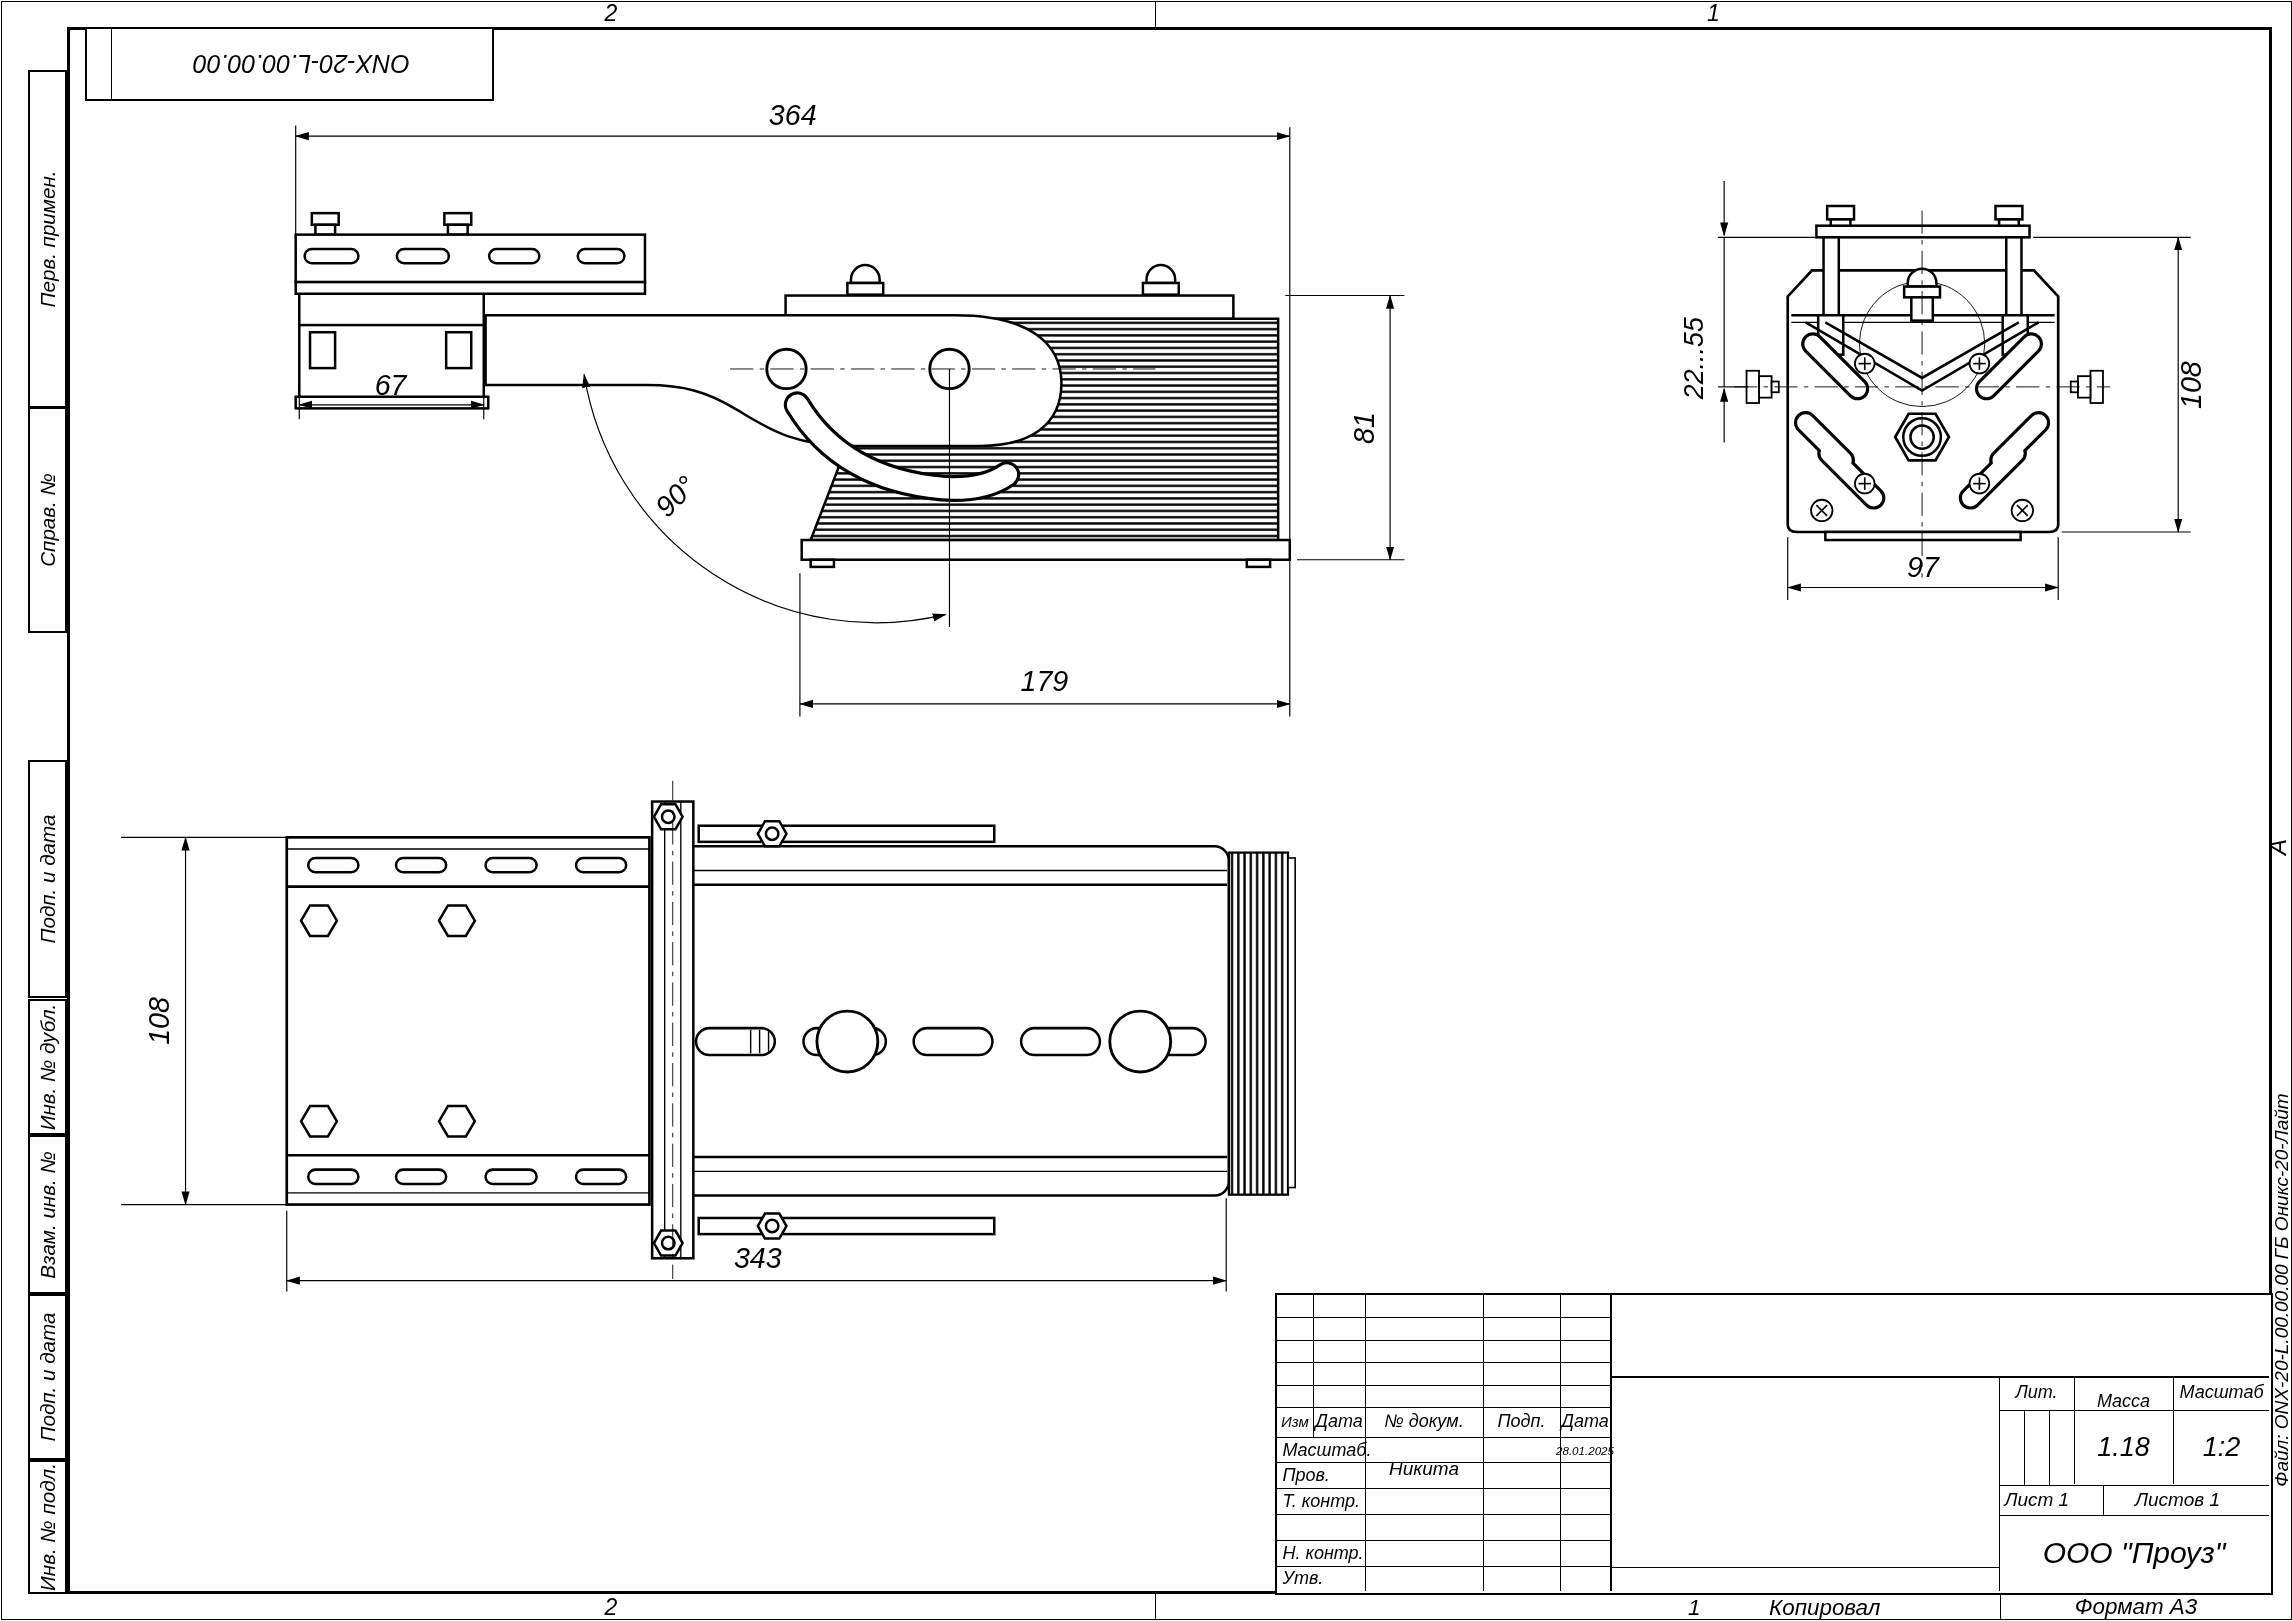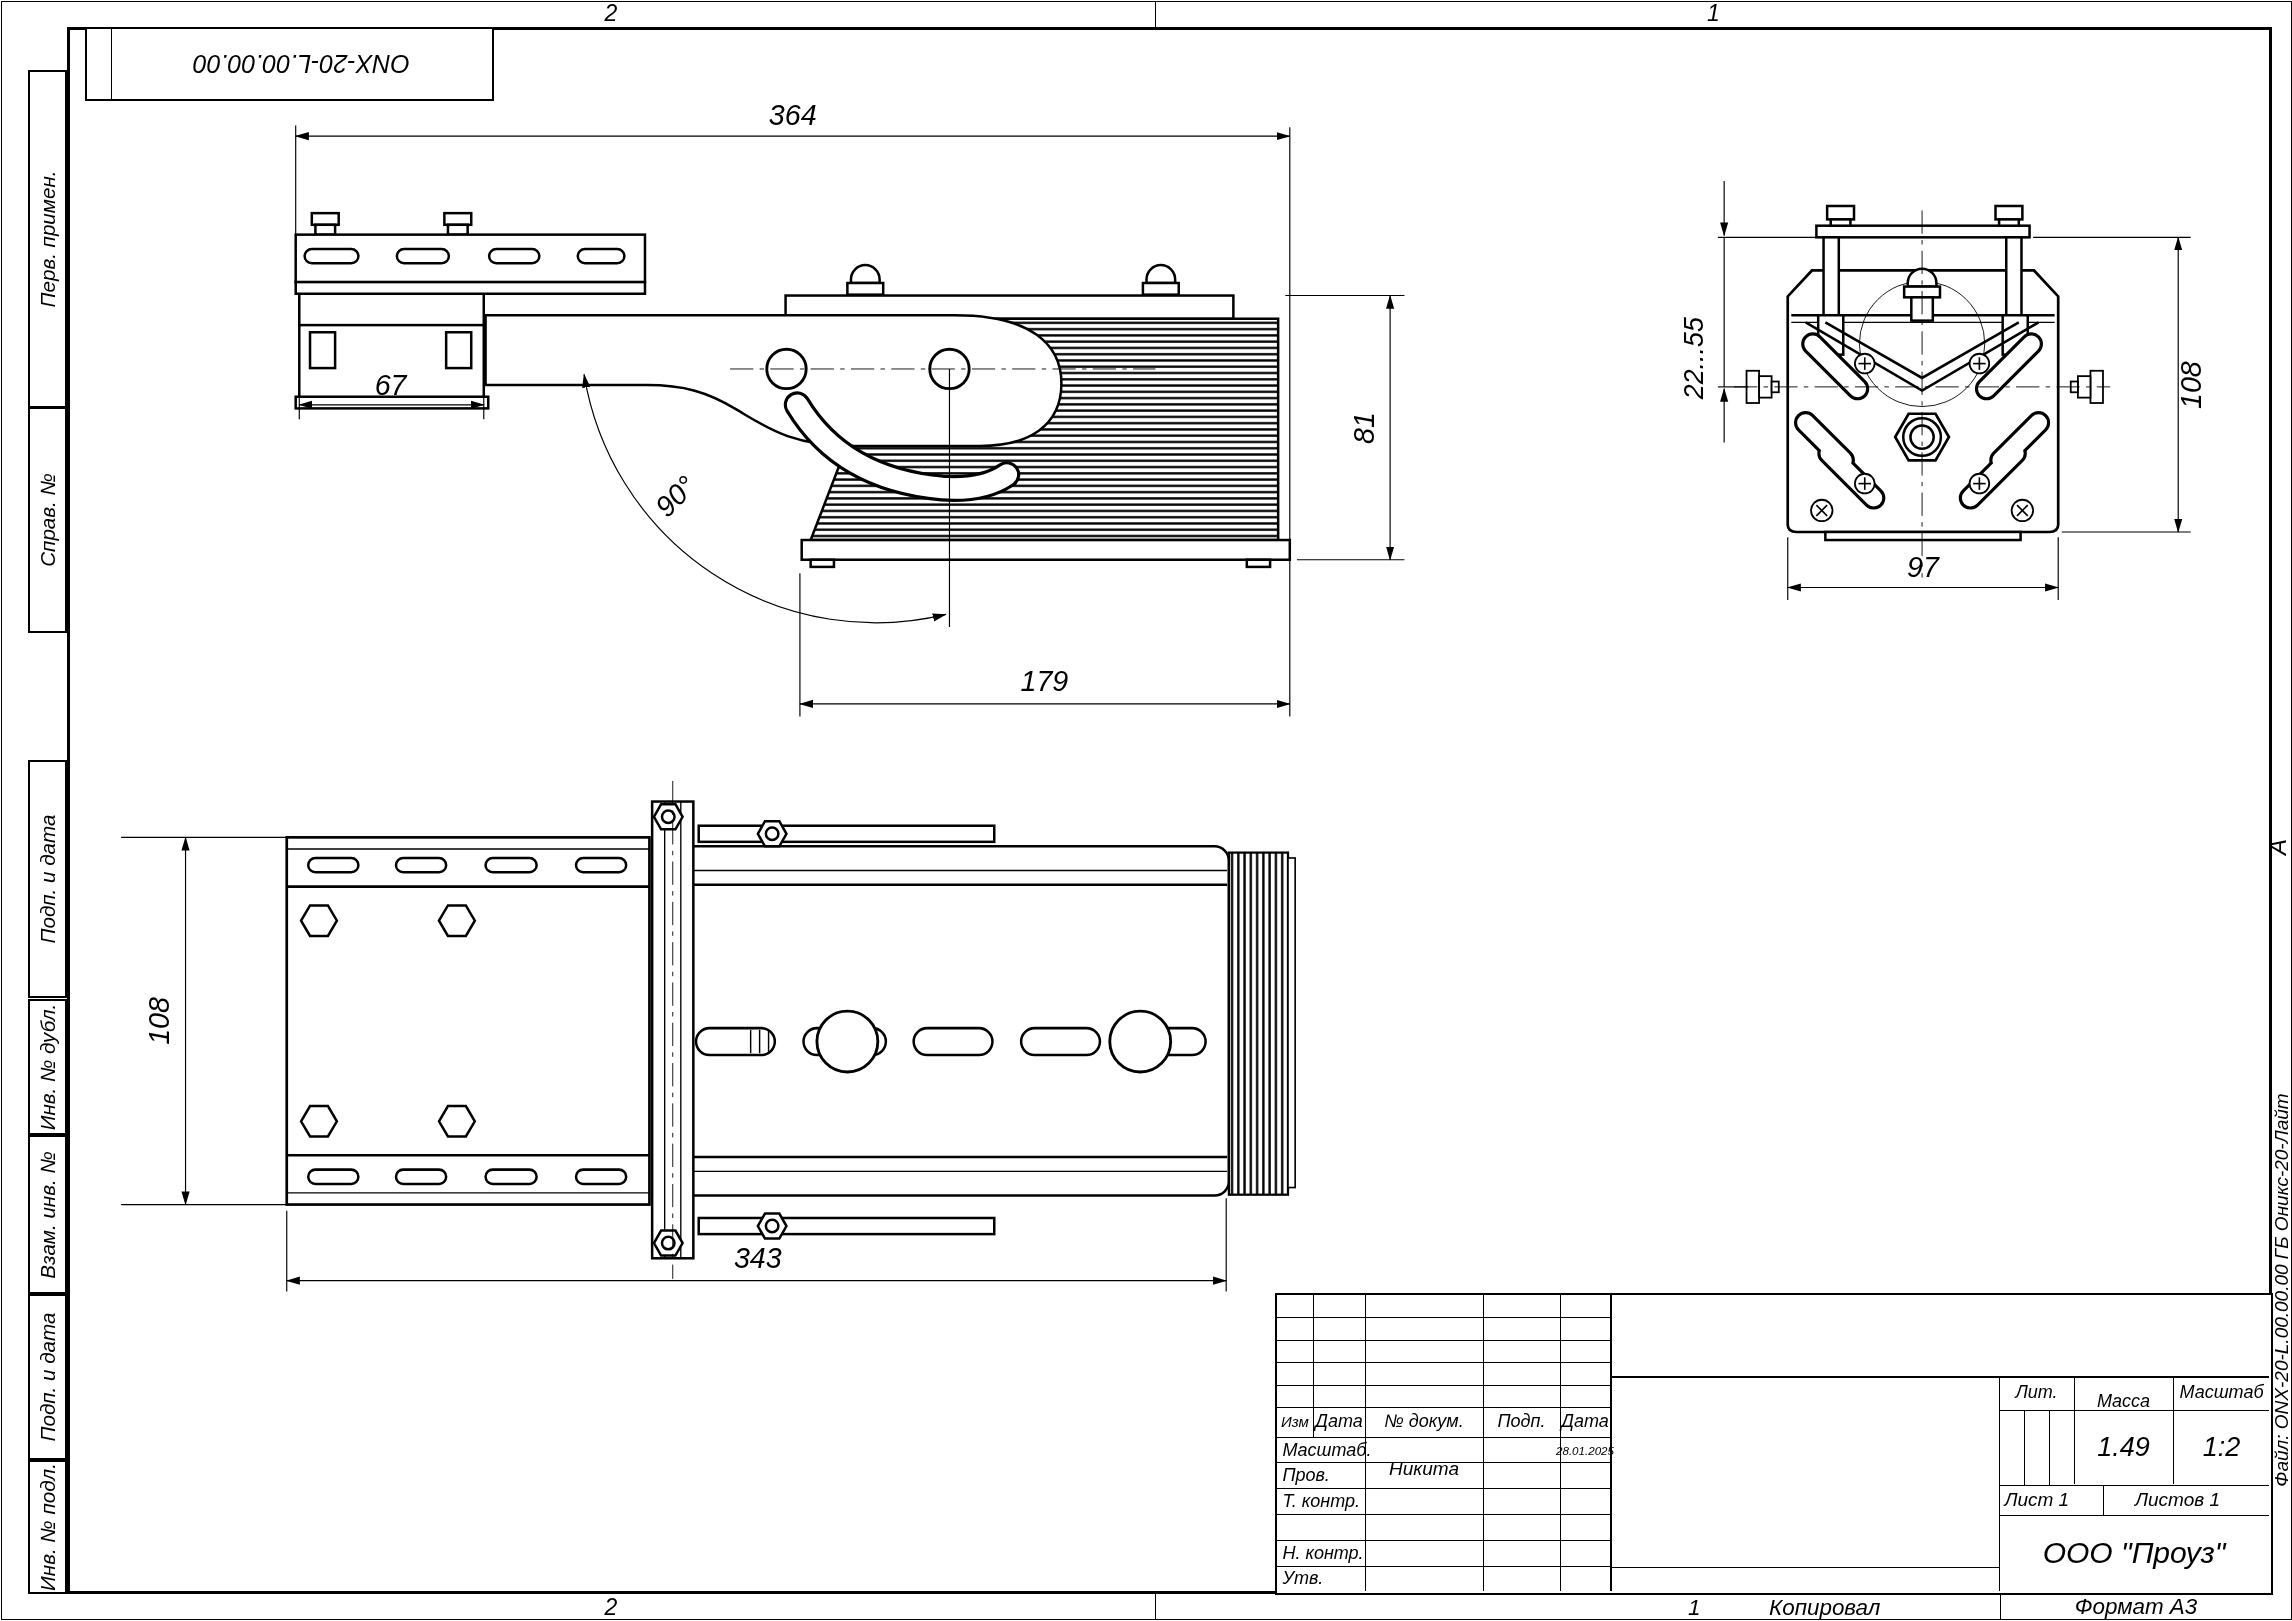--- a/index.html
+++ b/index.html
@@ -382,19 +382,19 @@
   <div class="abs cellflex lft tb-label" style="left:0;top:193px;width:88px;height:26px;">Т. контр.</div>
   <div class="abs cellflex lft tb-label" style="left:0;top:219px;width:88px;height:26px;"></div>
   <div class="abs cellflex lft tb-label" style="left:0;top:245px;width:88px;height:26px;">Н. контр.</div>
   <div class="abs cellflex lft tb-label" style="left:0;top:271px;width:88px;height:25px;">Утв.</div>
 
   <div class="abs cellflex" style="left:722px;top:220px;width:270px;height:76px;font-size:30px;">ООО "Проуз"</div>
 
   <div class="abs cellflex tb-label" style="left:722px;top:81px;width:75px;height:33px;">Лит.</div>
   <div class="abs cellflex tb-label" style="left:797px;top:81px;width:99px;height:50px;">Масса</div>
   <div class="abs cellflex tb-label" style="left:896px;top:81px;width:97px;height:33px;">Масштаб</div>
-  <div class="abs cellflex" style="left:797px;top:115px;width:99px;height:75px;font-size:27px;">1.49</div>
+  <div class="abs cellflex" style="left:797px;top:115px;width:99px;height:75px;font-size:27px;">1.18</div>
   <div class="abs cellflex" style="left:896px;top:115px;width:97px;height:75px;font-size:27px;">1:2</div>
 
   <div class="abs cellflex lft tb-label" style="left:722px;top:190px;width:104px;height:30px;font-size:19px;">Лист 1</div>
   <div class="abs cellflex lft tb-label" style="left:826px;top:190px;width:139px;height:30px;font-size:19px;padding-left:32px;">Листов 1</div>
 </div>
 
 
 </body></html>

